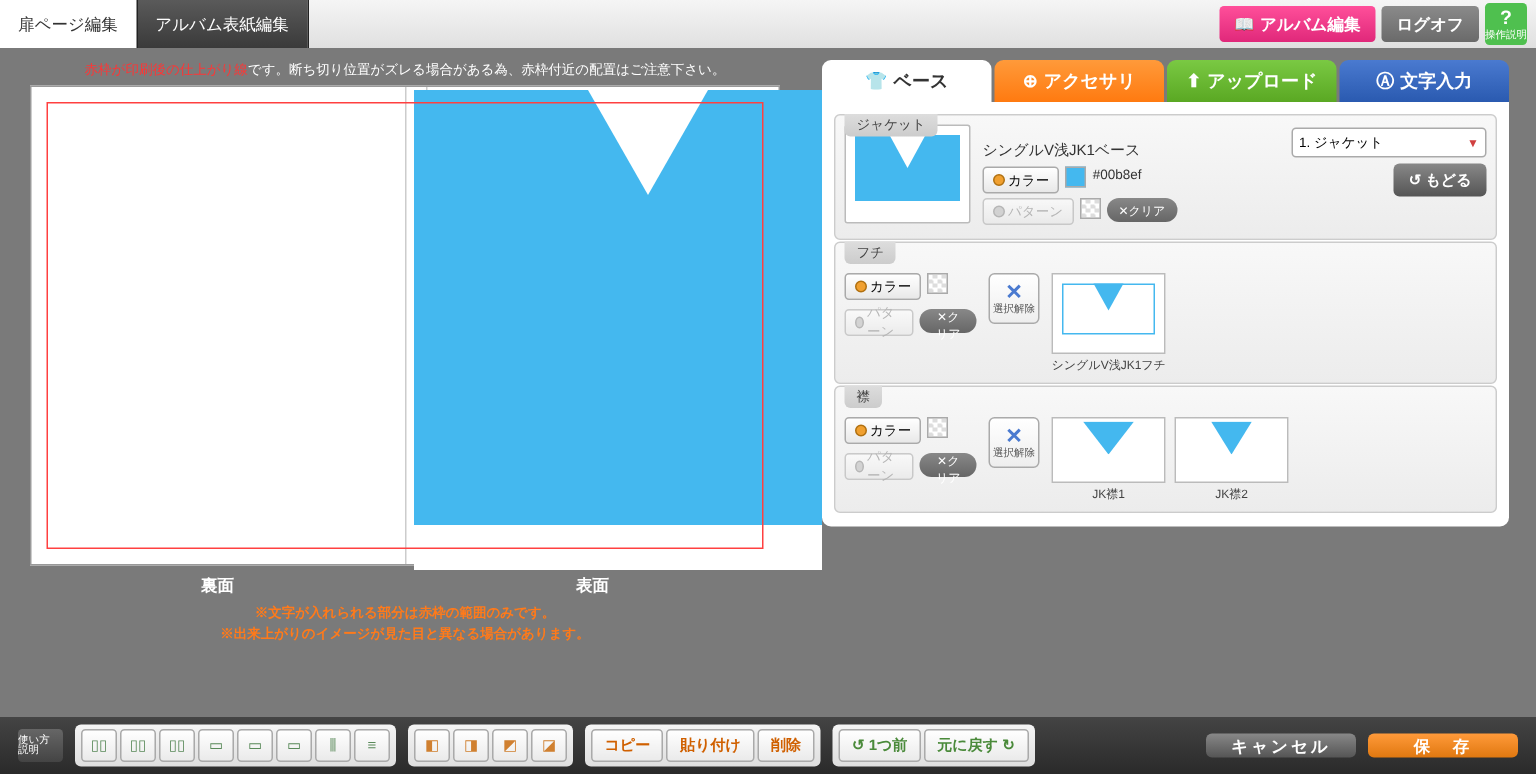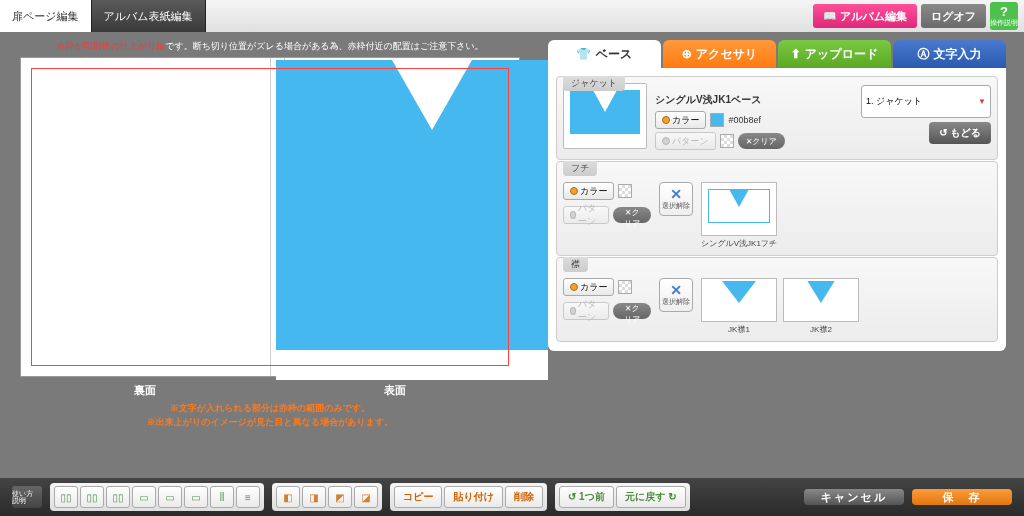--- a/index.html
+++ b/index.html
@@ -48,32 +48,32 @@
 .panel-body{background:#fff;border-radius:0 0 6px 6px;padding:8px}
 
 
 .prow{border:1px solid #ccc;border-radius:4px;padding:6px;margin-bottom:1px;display:flex;gap:8px;position:relative;background:linear-gradient(#f8f8f8,#ececec)}
 .prow-label{position:absolute;top:-1px;left:6px;font-size:9px;background:linear-gradient(#ddd,#ccc);padding:1px 8px;border-radius:0 0 4px 4px;color:#444}
 .thumb{width:84px;height:66px;background:#fff;border:1px solid #bbb;border-radius:2px;position:relative;overflow:hidden;cursor:pointer}
 .thumb .j{position:absolute;inset:6px 6px 14px 6px;background:#44b8ef}
 .thumb .v{position:absolute;left:50%;top:6px;transform:translateX(-50%);width:0;height:0;border-left:12px solid transparent;border-right:12px solid transparent;border-top:22px solid #fff}
 .thumb .b{position:absolute;left:6px;right:6px;bottom:6px;height:8px;background:#fff}
 .row-mid{flex:1;padding-top:10px}
-.row-title{font-size:10px;font-weight:bold;color:#333;margin-bottom:4px}
-.btn-pair{display:flex;gap:4px;align-items:center;margin-bottom:3px}
+.row-title{font-size:10px;font-weight:normal;color:#333;margin-bottom:4px}
+.btn-pair{display:flex;gap:4px;margin-bottom:3px}
 .mini-btn{height:18px;font-size:9px;border:1px solid #aaa;border-radius:3px;background:linear-gradient(#fff,#e8e8e8);padding:0 6px;display:flex;align-items:center;gap:2px;cursor:pointer}
 .mini-btn.disabled{opacity:0.55;color:#888}
 .radio-dot{width:8px;height:8px;border-radius:50%;background:#f0a030;border:1px solid #b07010}
 .radio-dot.off{background:#bbb;border-color:#888}
 .swatch{width:14px;height:14px;background:#44b8ef;display:inline-block;border:1px solid #aaa}
 .pattern-sw{width:14px;height:14px;display:inline-block;background:repeating-conic-gradient(#ddd 0 25%,#fff 0 50%) 0 0/6px 6px;border:1px solid #aaa}
 .color-code{font-size:9px;color:#333}
 .clear-btn{height:16px;font-size:8px;border-radius:8px;background:linear-gradient(#888,#666);color:#fff;border:none;padding:0 8px;cursor:pointer}
 .row-right{display:flex;flex-direction:column;gap:4px;align-items:flex-end;padding-top:2px}
-.dropdown{width:130px;height:33px;font-size:9px;border:1px solid #aaa;border-radius:3px;background:#fff;padding:0 4px;display:flex;align-items:center;justify-content:space-between;cursor:pointer}
+.dropdown{width:130px;height:20px;font-size:9px;border:1px solid #aaa;border-radius:3px;background:#fff;padding:0 4px;display:flex;align-items:center;justify-content:space-between;cursor:pointer}
 .dropdown .arr{color:#d04040;font-size:8px}
 .modoru{height:22px;padding:0 10px;font-size:10px;color:#fff;border:none;border-radius:4px;background:linear-gradient(#888,#555);font-weight:bold;cursor:pointer}
 
 
 .prow.dense{padding:6px}
 .option-ctrls{display:flex;flex-direction:column;gap:3px;padding-top:14px;width:88px}
 .unsel{width:34px;height:34px;border:1px solid #aaa;border-radius:4px;background:linear-gradient(#fff,#eee);display:flex;flex-direction:column;align-items:center;justify-content:center;font-size:7px;color:#555;cursor:pointer;margin-top:14px}
 .unsel .x{font-size:14px;color:#4a7ad0;font-weight:bold;line-height:1}
 .option-strip{display:flex;gap:6px;padding-top:14px;flex:1}
 .opt-card{display:flex;flex-direction:column;align-items:center;gap:2px;cursor:pointer}

